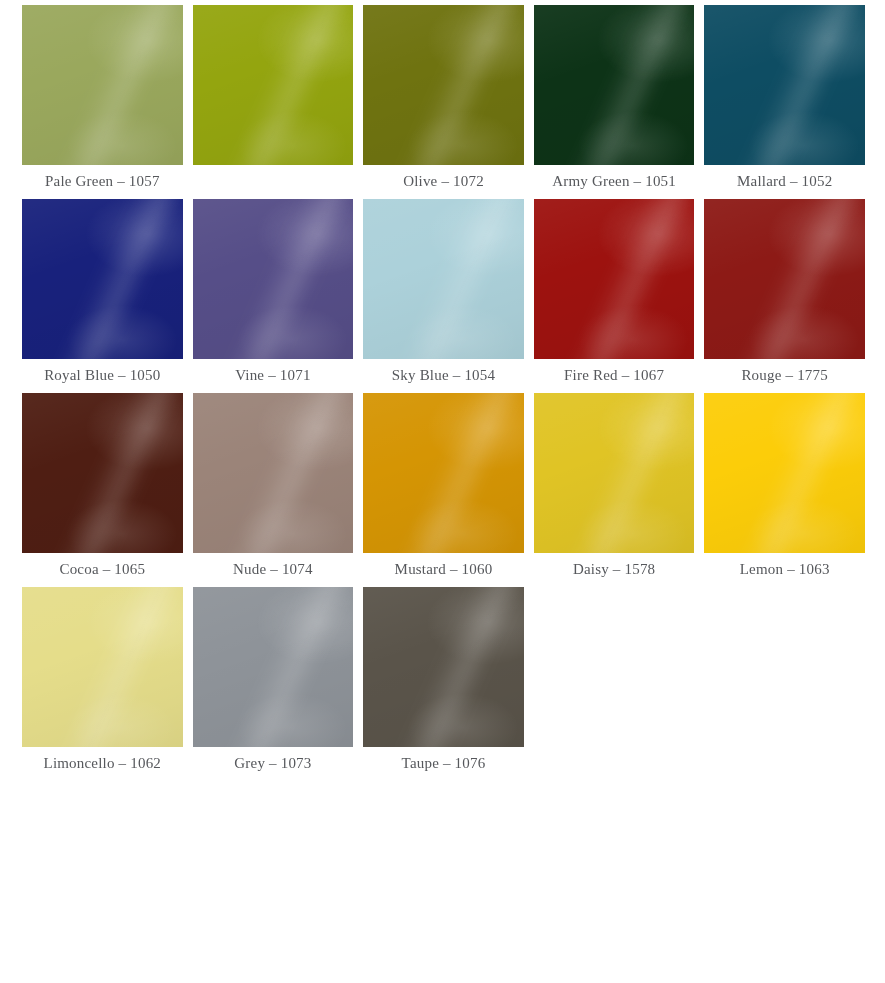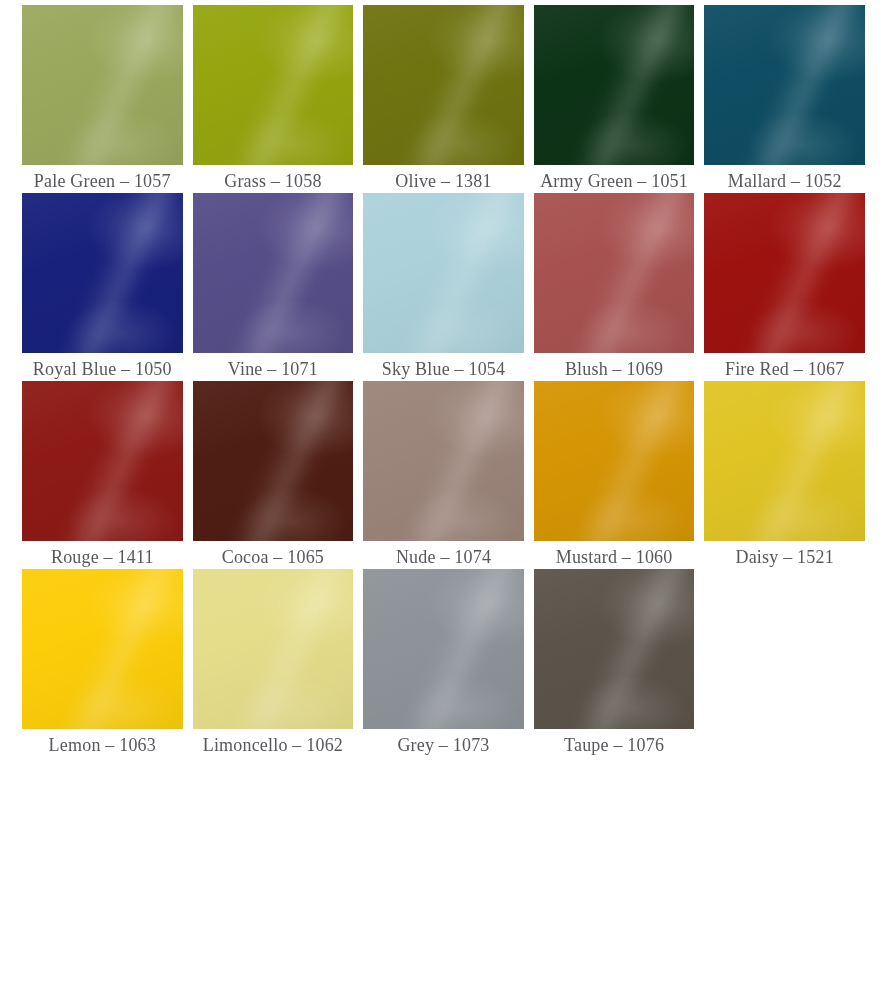--- a/index.html
+++ b/index.html
@@ -66,24 +66,24 @@
   .swatch-chip .sheen-c {
     left: 0; top: 0; right: 0; bottom: 0;
     background: linear-gradient(160deg,
       rgba(255,255,255,0.05) 0%,
       rgba(255,255,255,0) 38%,
       rgba(0,0,0,0.03) 78%,
       rgba(0,0,0,0.06) 100%);
   }
 
   .swatch-label {
-    height: 28px;
+    height: 34px;
     line-height: 33px;
     text-align: center;
-    font-size: 18px;
+    font-size: 15px;
     color: #56585c;
     letter-spacing: 0.2px;
     white-space: nowrap;
   }
 </style>
 </head>
 <body>
 
 <div id="swatch-grid">
     <div class="swatch-cell">
@@ -93,29 +93,28 @@
         <span class="sheen-c"></span>
       </div>
       <div class="swatch-label">Pale Green – 1057</div>
     </div>
     <div class="swatch-cell">
       <div class="swatch-chip" style="background-color: rgb(148, 165, 15);">
         <span class="sheen-a"></span>
         <span class="sheen-b"></span>
         <span class="sheen-c"></span>
       </div>
-      <div class="swatch-label">Grass – 1058</div>
     </div>
     <div class="swatch-cell">
       <div class="swatch-chip" style="background-color: rgb(111, 115, 16);">
         <span class="sheen-a"></span>
         <span class="sheen-b"></span>
         <span class="sheen-c"></span>
       </div>
-      <div class="swatch-label">Olive – 1381</div>
+      <div class="swatch-label">Olive – 1072</div>
     </div>
     <div class="swatch-cell">
       <div class="swatch-chip" style="background-color: rgb(13, 51, 23);">
         <span class="sheen-a"></span>
         <span class="sheen-b"></span>
         <span class="sheen-c"></span>
       </div>
       <div class="swatch-label">Army Green – 1051</div>
     </div>
     <div class="swatch-cell">
@@ -144,42 +143,34 @@
     </div>
     <div class="swatch-cell">
       <div class="swatch-chip" style="background-color: rgb(172, 209, 218);">
         <span class="sheen-a"></span>
         <span class="sheen-b"></span>
         <span class="sheen-c"></span>
       </div>
       <div class="swatch-label">Sky Blue – 1054</div>
     </div>
     <div class="swatch-cell">
-      <div class="swatch-chip" style="background-color: rgb(167, 82, 80);">
-        <span class="sheen-a"></span>
-        <span class="sheen-b"></span>
-        <span class="sheen-c"></span>
-      </div>
-      <div class="swatch-label">Blush – 1069</div>
-    </div>
-    <div class="swatch-cell">
       <div class="swatch-chip" style="background-color: rgb(157, 18, 15);">
         <span class="sheen-a"></span>
         <span class="sheen-b"></span>
         <span class="sheen-c"></span>
       </div>
       <div class="swatch-label">Fire Red – 1067</div>
     </div>
     <div class="swatch-cell">
       <div class="swatch-chip" style="background-color: rgb(141, 26, 22);">
         <span class="sheen-a"></span>
         <span class="sheen-b"></span>
         <span class="sheen-c"></span>
       </div>
-      <div class="swatch-label">Rouge – 1411</div>
+      <div class="swatch-label">Rouge – 1775</div>
     </div>
     <div class="swatch-cell">
       <div class="swatch-chip" style="background-color: rgb(79, 30, 19);">
         <span class="sheen-a"></span>
         <span class="sheen-b"></span>
         <span class="sheen-c"></span>
       </div>
       <div class="swatch-label">Cocoa – 1065</div>
     </div>
     <div class="swatch-cell">
@@ -197,21 +188,21 @@
         <span class="sheen-c"></span>
       </div>
       <div class="swatch-label">Mustard – 1060</div>
     </div>
     <div class="swatch-cell">
       <div class="swatch-chip" style="background-color: rgb(224, 196, 37);">
         <span class="sheen-a"></span>
         <span class="sheen-b"></span>
         <span class="sheen-c"></span>
       </div>
-      <div class="swatch-label">Daisy – 1521</div>
+      <div class="swatch-label">Daisy – 1578</div>
     </div>
     <div class="swatch-cell">
       <div class="swatch-chip" style="background-color: rgb(252, 205, 9);">
         <span class="sheen-a"></span>
         <span class="sheen-b"></span>
         <span class="sheen-c"></span>
       </div>
       <div class="swatch-label">Lemon – 1063</div>
     </div>
     <div class="swatch-cell">

